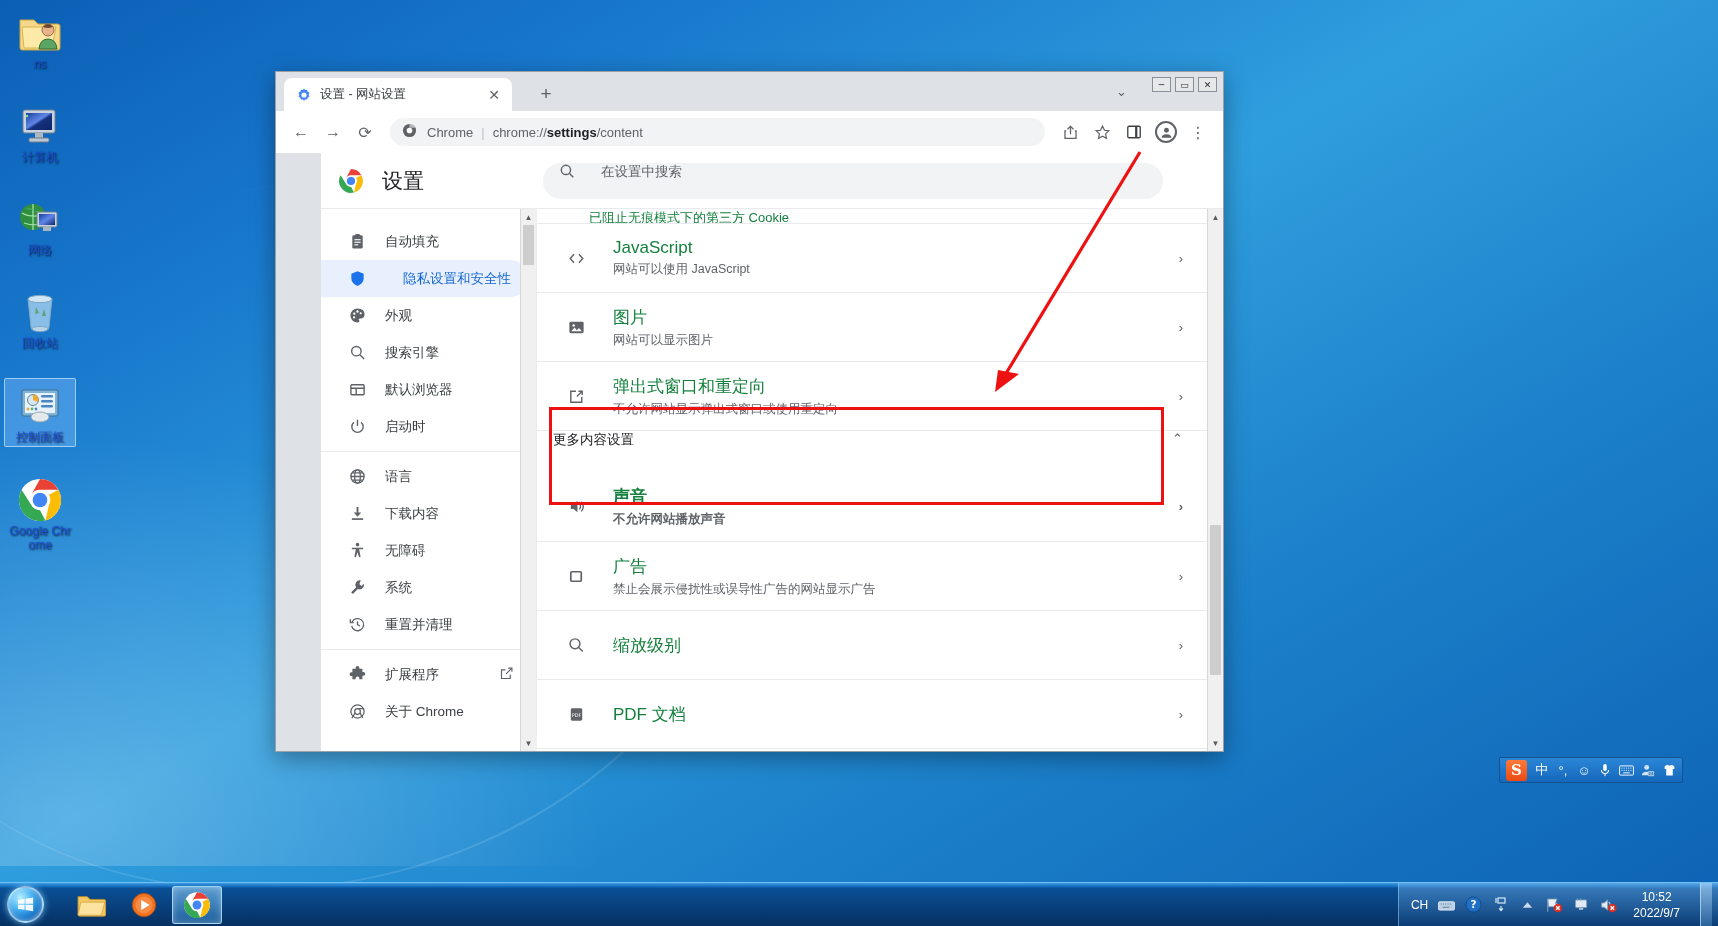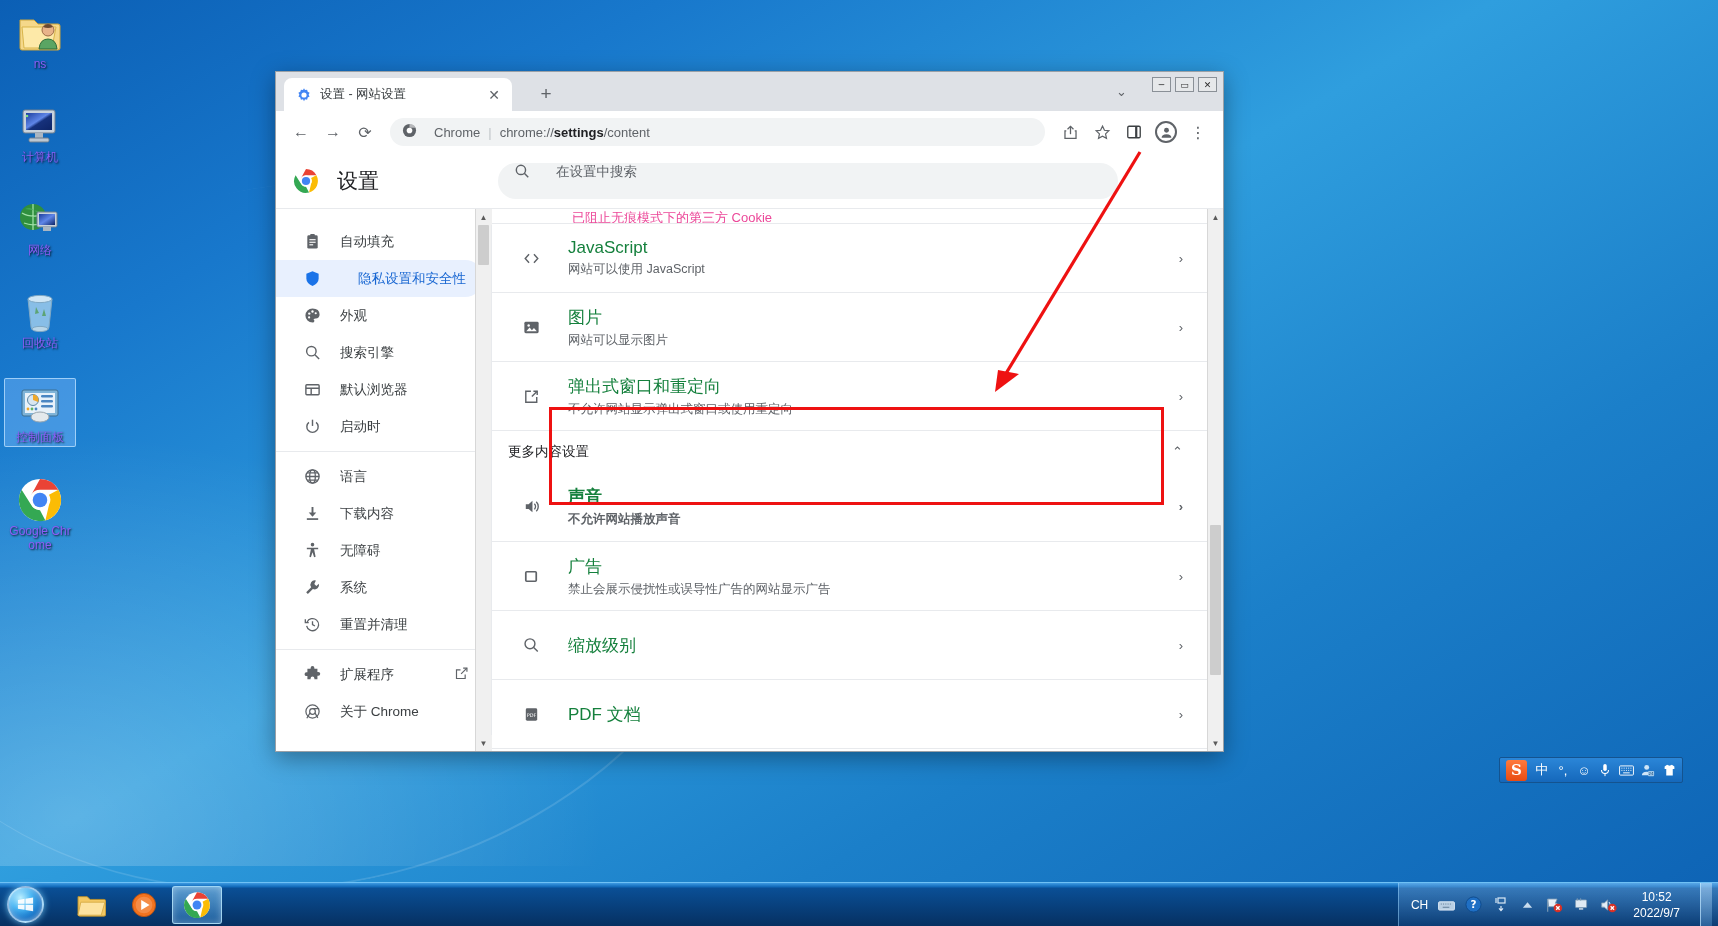--- a/index.html
+++ b/index.html
@@ -33,21 +33,21 @@
     width: 72px; margin: 0 0 26px 0; text-align: center;
     cursor: default; padding: 3px 2px 2px 2px;
   }
   .desk-icon.selected {
     background: rgba(130,190,255,0.40);
     border: 1px solid rgba(190,225,255,0.75);
     border-radius: 2px;
   }
   .desk-icon .glyph { height: 48px; display:flex; align-items:center; justify-content:center; }
   .desk-icon .lbl {
-    color: #8b5cf6; font-size: 12px; line-height: 14px;
+    color: #1d4ed8; font-size: 12px; line-height: 14px;
     text-shadow: 1px 1px 2px rgba(0,0,0,0.85);
     word-break: break-all;
   }
 
   
   .browser {
     position: absolute; left: 275px; top: 71px;
     width: 949px; height: 681px;
     background: #dee1e6;
     border: 1px solid #9aa0a6;
@@ -88,31 +88,31 @@
   .tbtn {
     width: 30px; height: 30px; border-radius: 50%;
     display:flex; align-items:center; justify-content:center;
     color:#5f6368; font-size: 16px; flex: 0 0 30px;
   }
   .omnibox {
     flex: 1; height: 28px; background: #f1f3f4; border-radius: 14px;
     display:flex; align-items:center; padding: 0 12px; margin: 0 8px;
     font-size: 13px; color: #202124; gap: 8px;
   }
-  .omni-chrome { display:flex; align-items:center; gap:17px; color:#5f6368; }
+  .omni-chrome { display:flex; align-items:center; gap:10px; color:#5f6368; }
   .omni-sep { color:#c0c4c8; }
   .omni-url { color:#5f6368; }
   .omni-url b { color:#202124; font-weight:700; }
   .avatar-circle {
     width: 22px; height:22px; border-radius:50%;
     border: 2px solid #5f6368; display:flex; align-items:center; justify-content:center;
   }
 
   
-  .settings-page { flex:1; background:#fff; display:flex; flex-direction:column; position:relative; overflow:hidden;}
+  .settings-page { flex:1; background:#fff; display:flex; flex-direction:column; position:relative; overflow:hidden;margin-left:45px;}
   .settings-head {
     height: 55px; display:flex; align-items:center; padding-left: 17px;
     background:#fff; flex: 0 0 55px;
   }
   .settings-head .logo { width: 26px; height:26px; margin-right: 18px;}
   .settings-head .stitle { font-size: 21px; color:#202124; }
   .search-box {
     margin-left: 119px; width: 620px; height: 36px; background:#f1f3f4;
     border-radius: 18px; display:flex; padding: 0 16px; gap: 26px;
     color:#5f6368; font-size: 13.5px;
@@ -150,37 +150,37 @@
   #sidebar-scroll { right: 0; }
   #page-scroll { right: 0; width: 16px; }
 
   
   .content {
     flex: 1; background: #fff; position: relative; overflow: hidden;
     padding-right: 16px;
   }
   .content-inner { padding: 0 0 0 0; position:relative; }
   .cut-row {
-    padding-left: 80px; font-size: 13px; color:#ec4899;
+    padding-left: 52px; font-size: 13px; color:#15803d;
     height: 14px; overflow: hidden; position:relative;
   }
   .row {
     display:flex; align-items:center; gap: 26px;
     padding: 0 24px 0 28px; height: 69px;
     border-top: 1px solid #e8eaed;
     position: relative;
   }
   .row .r-ico { width: 22px; flex: 0 0 22px; display:flex; align-items:center; justify-content:center; color:#5f6368;}
   .row .r-text { flex: 1; display:flex; flex-direction:column; gap: 3px; }
   .row .r-title { font-size: 17px; color:#15803d; }
   .row .r-sub { font-size: 12.5px; color:#5f6368; }
   .row .r-arrow { color:#5f6368; font-size: 13px; }
 
   .group-header {
-    display:flex; align-items:center; padding: 0 24px 0 16px;
+    display:flex; align-items:flex-start; padding: 0 24px 0 16px;
     height: 42px; font-size: 13.5px; color:#202124;
   }
   .group-header .gh-label { flex:1; }
   .group-header .gh-chev { color:#5f6368; font-size: 13px; }
 
   
   .redbox {
     position:absolute; left: 549px; top: 407px; width: 615px; height: 98px;
     border: 3px solid #ee1111; pointer-events:none; z-index: 40;
   }

